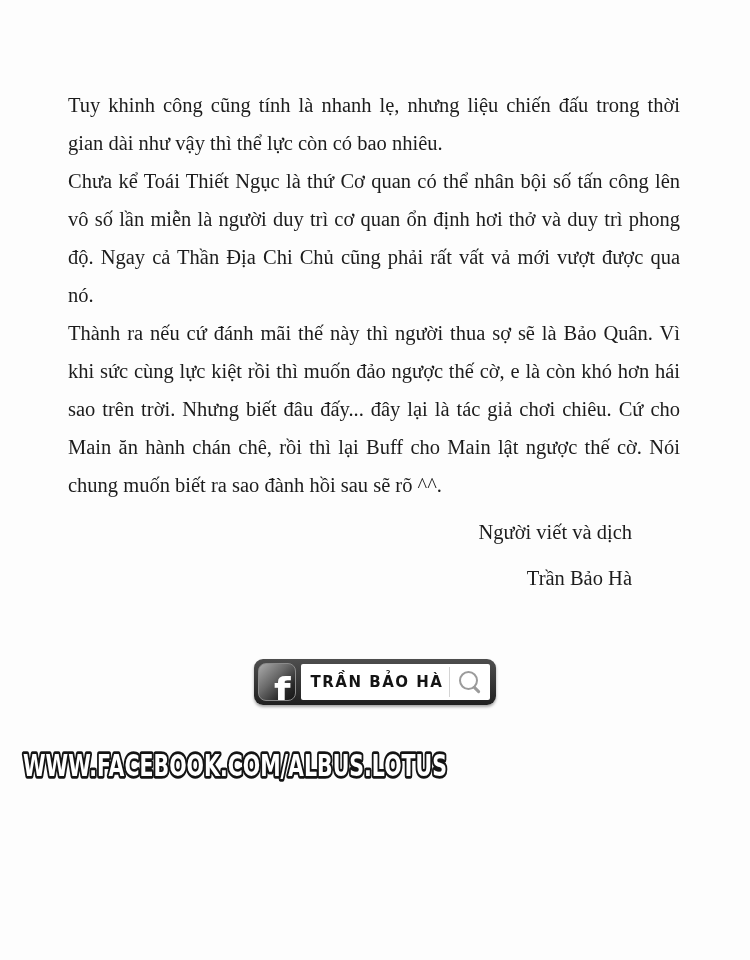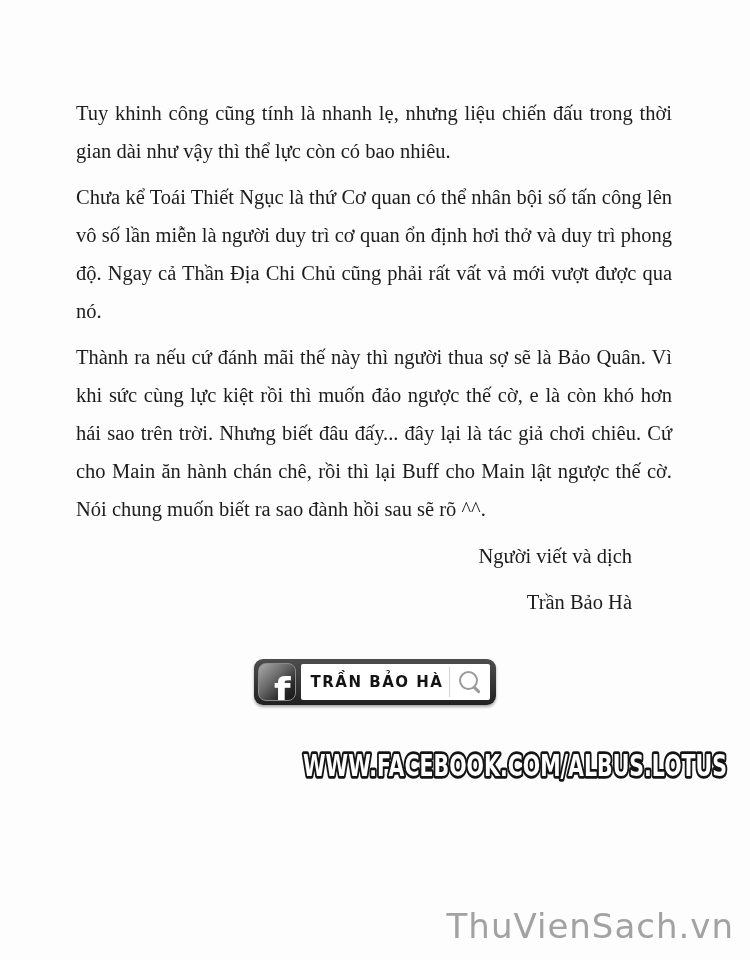--- a/index.html
+++ b/index.html
@@ -16,21 +16,21 @@
     overflow: hidden;
   }
   .text-block {
     position: absolute;
     left: 68px; top: 86px;
     width: 612px;
     font-size: 20.5px;
     line-height: 38px;
     text-align: justify;
   }
-  .text-block p { margin: 8px; }
+  .text-block p { margin: 0; }
   .signature {
     margin-top: 8px;
     text-align: right;
     padding-right: 42px;
     line-height: 40px;
   }
   .signature p { margin: 6px; text-align: right; }
 
   
   .fb-badge-wrap {
@@ -87,21 +87,21 @@
     width: 3px; height: 9px;
     background: #9b9b9b;
     left: 17px; top: 15px;
     transform: rotate(-45deg);
     border-radius: 2px;
   }
 
   
   .fb-url-wrap {
     position: absolute; top: 740px; left: 0; right: 0;
-    display: flex; justify-content: flex-end;
+    display: flex; justify-content: flex-start;
   }
   .fb-url-wrap svg text {
     font-family: "DejaVu Sans", sans-serif;
     font-weight: bold;
     font-size: 31px;
   }
 
   
   .watermark {
     position: absolute;
@@ -140,15 +140,14 @@
       </div>
     </div>
   </div>
 
   <div class="fb-url-wrap">
     <svg width="470" height="50" viewBox="0 0 470 50">
       <text x="235" y="36" text-anchor="middle" textLength="424" lengthAdjust="spacingAndGlyphs" fill="#ffffff" stroke="#141414" stroke-width="5.5" stroke-linejoin="round" paint-order="stroke" style="paint-order: stroke fill;">WWW.FACEBOOK.COM/ALBUS.LOTUS</text>
     </svg>
   </div>
 
-  <div class="watermark">ThuVienSach.vn</div>
 
 </div>
 
 </body></html>

